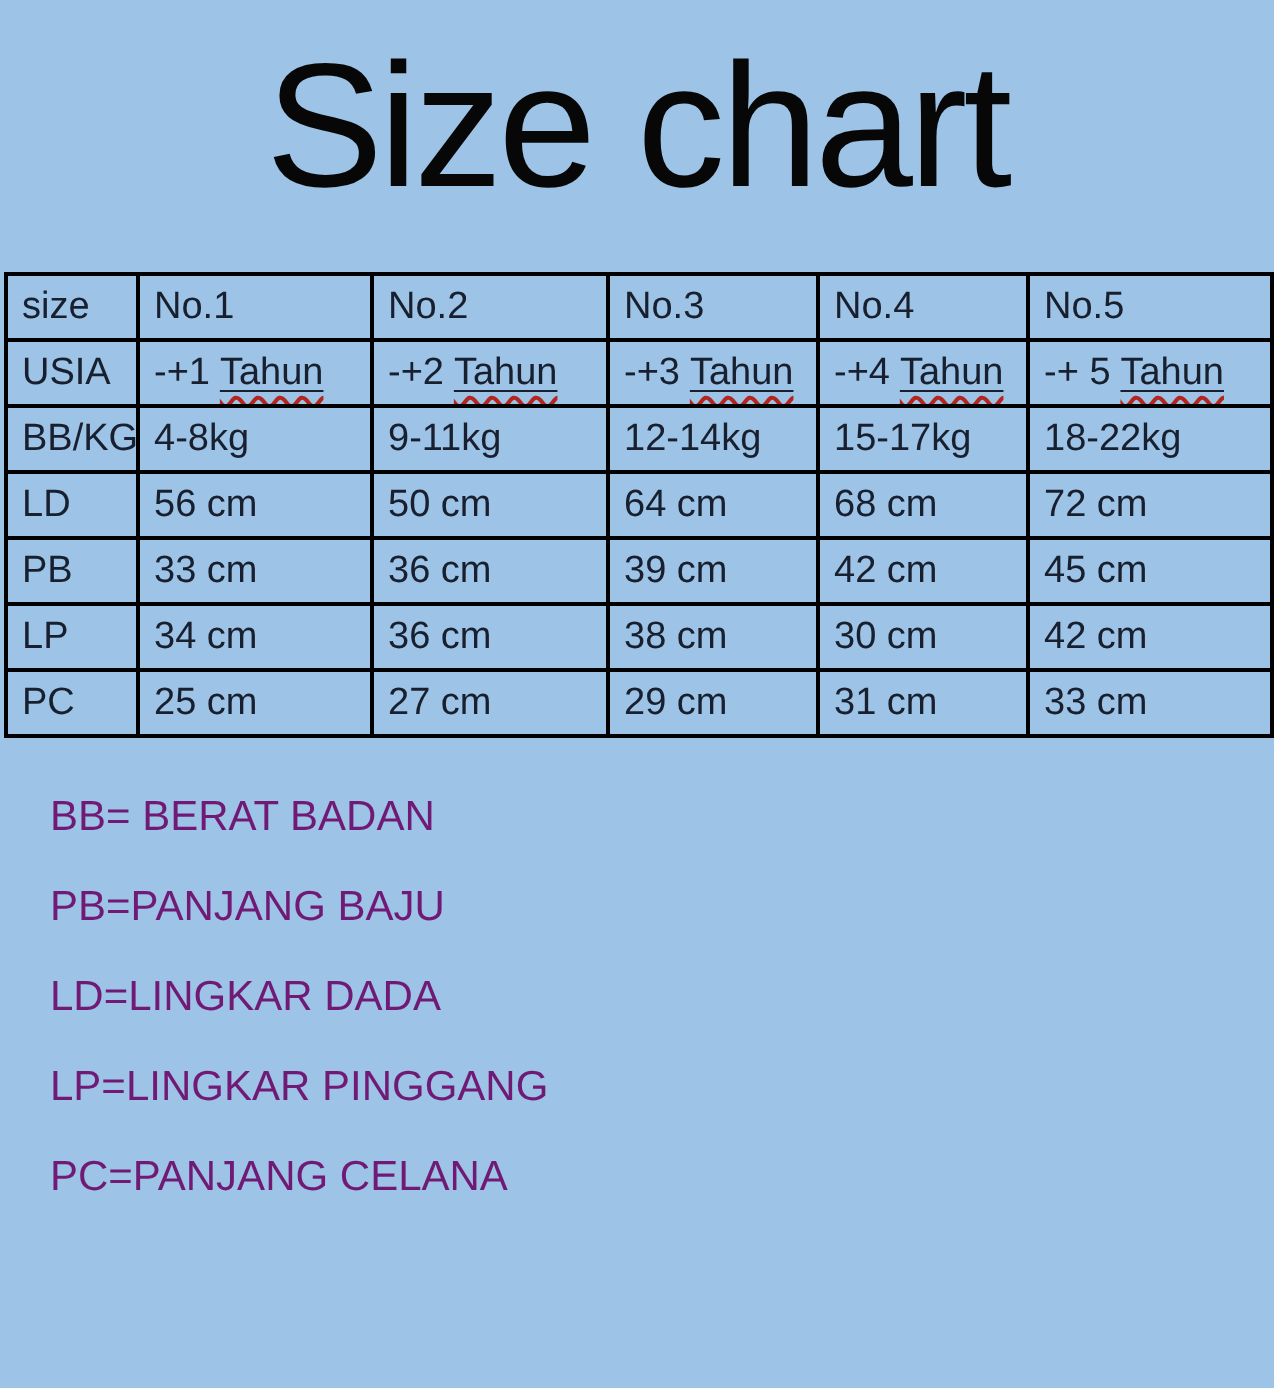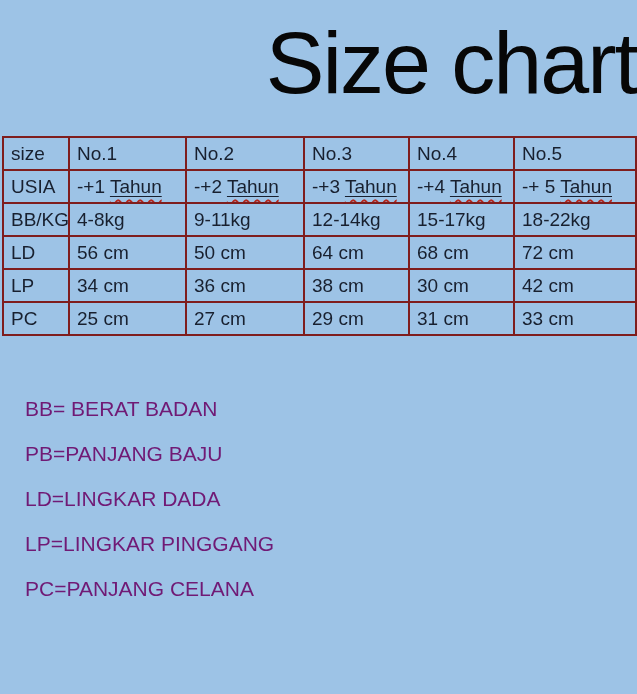--- a/index.html
+++ b/index.html
@@ -10,37 +10,37 @@
   body {
     position: relative;
     width: 637px;
     height: 694px;
     overflow: hidden;
     font-family: "Liberation Sans", sans-serif;
     color: #18202f;
   }
   .title {
     margin: 12px 0 0 0;
-    text-align: right;
+    text-align: center;
     font-size: 88px;
     line-height: 102px;
     letter-spacing: -2px;
     font-weight: 400;
     color: #070707;
   }
   table.size-table {
     position: absolute;
     left: 2px;
     top: 136px;
     width: 633px;
     border-collapse: collapse;
     table-layout: fixed;
   }
   .size-table td, .size-table th {
-    border: 2px solid #7f1d1d;
+    border: 2px solid #000000;
     font-size: 19px;
     font-weight: 400;
     text-align: left;
     vertical-align: middle;
     padding: 2px 4px 2px 7px;
     height: 27px;
     white-space: nowrap;
     overflow: hidden;
     color: #18202f;
   }
@@ -111,20 +111,28 @@
     </tr>
     <tr>
       <td>LD</td>
       <td>56 cm</td>
       <td>50 cm</td>
       <td>64 cm</td>
       <td>68 cm</td>
       <td>72 cm</td>
     </tr>
     <tr>
+      <td>PB</td>
+      <td>33 cm</td>
+      <td>36 cm</td>
+      <td>39 cm</td>
+      <td>42 cm</td>
+      <td>45 cm</td>
+    </tr>
+    <tr>
       <td>LP</td>
       <td>34 cm</td>
       <td>36 cm</td>
       <td>38 cm</td>
       <td>30 cm</td>
       <td>42 cm</td>
     </tr>
     <tr>
       <td>PC</td>
       <td>25 cm</td>

